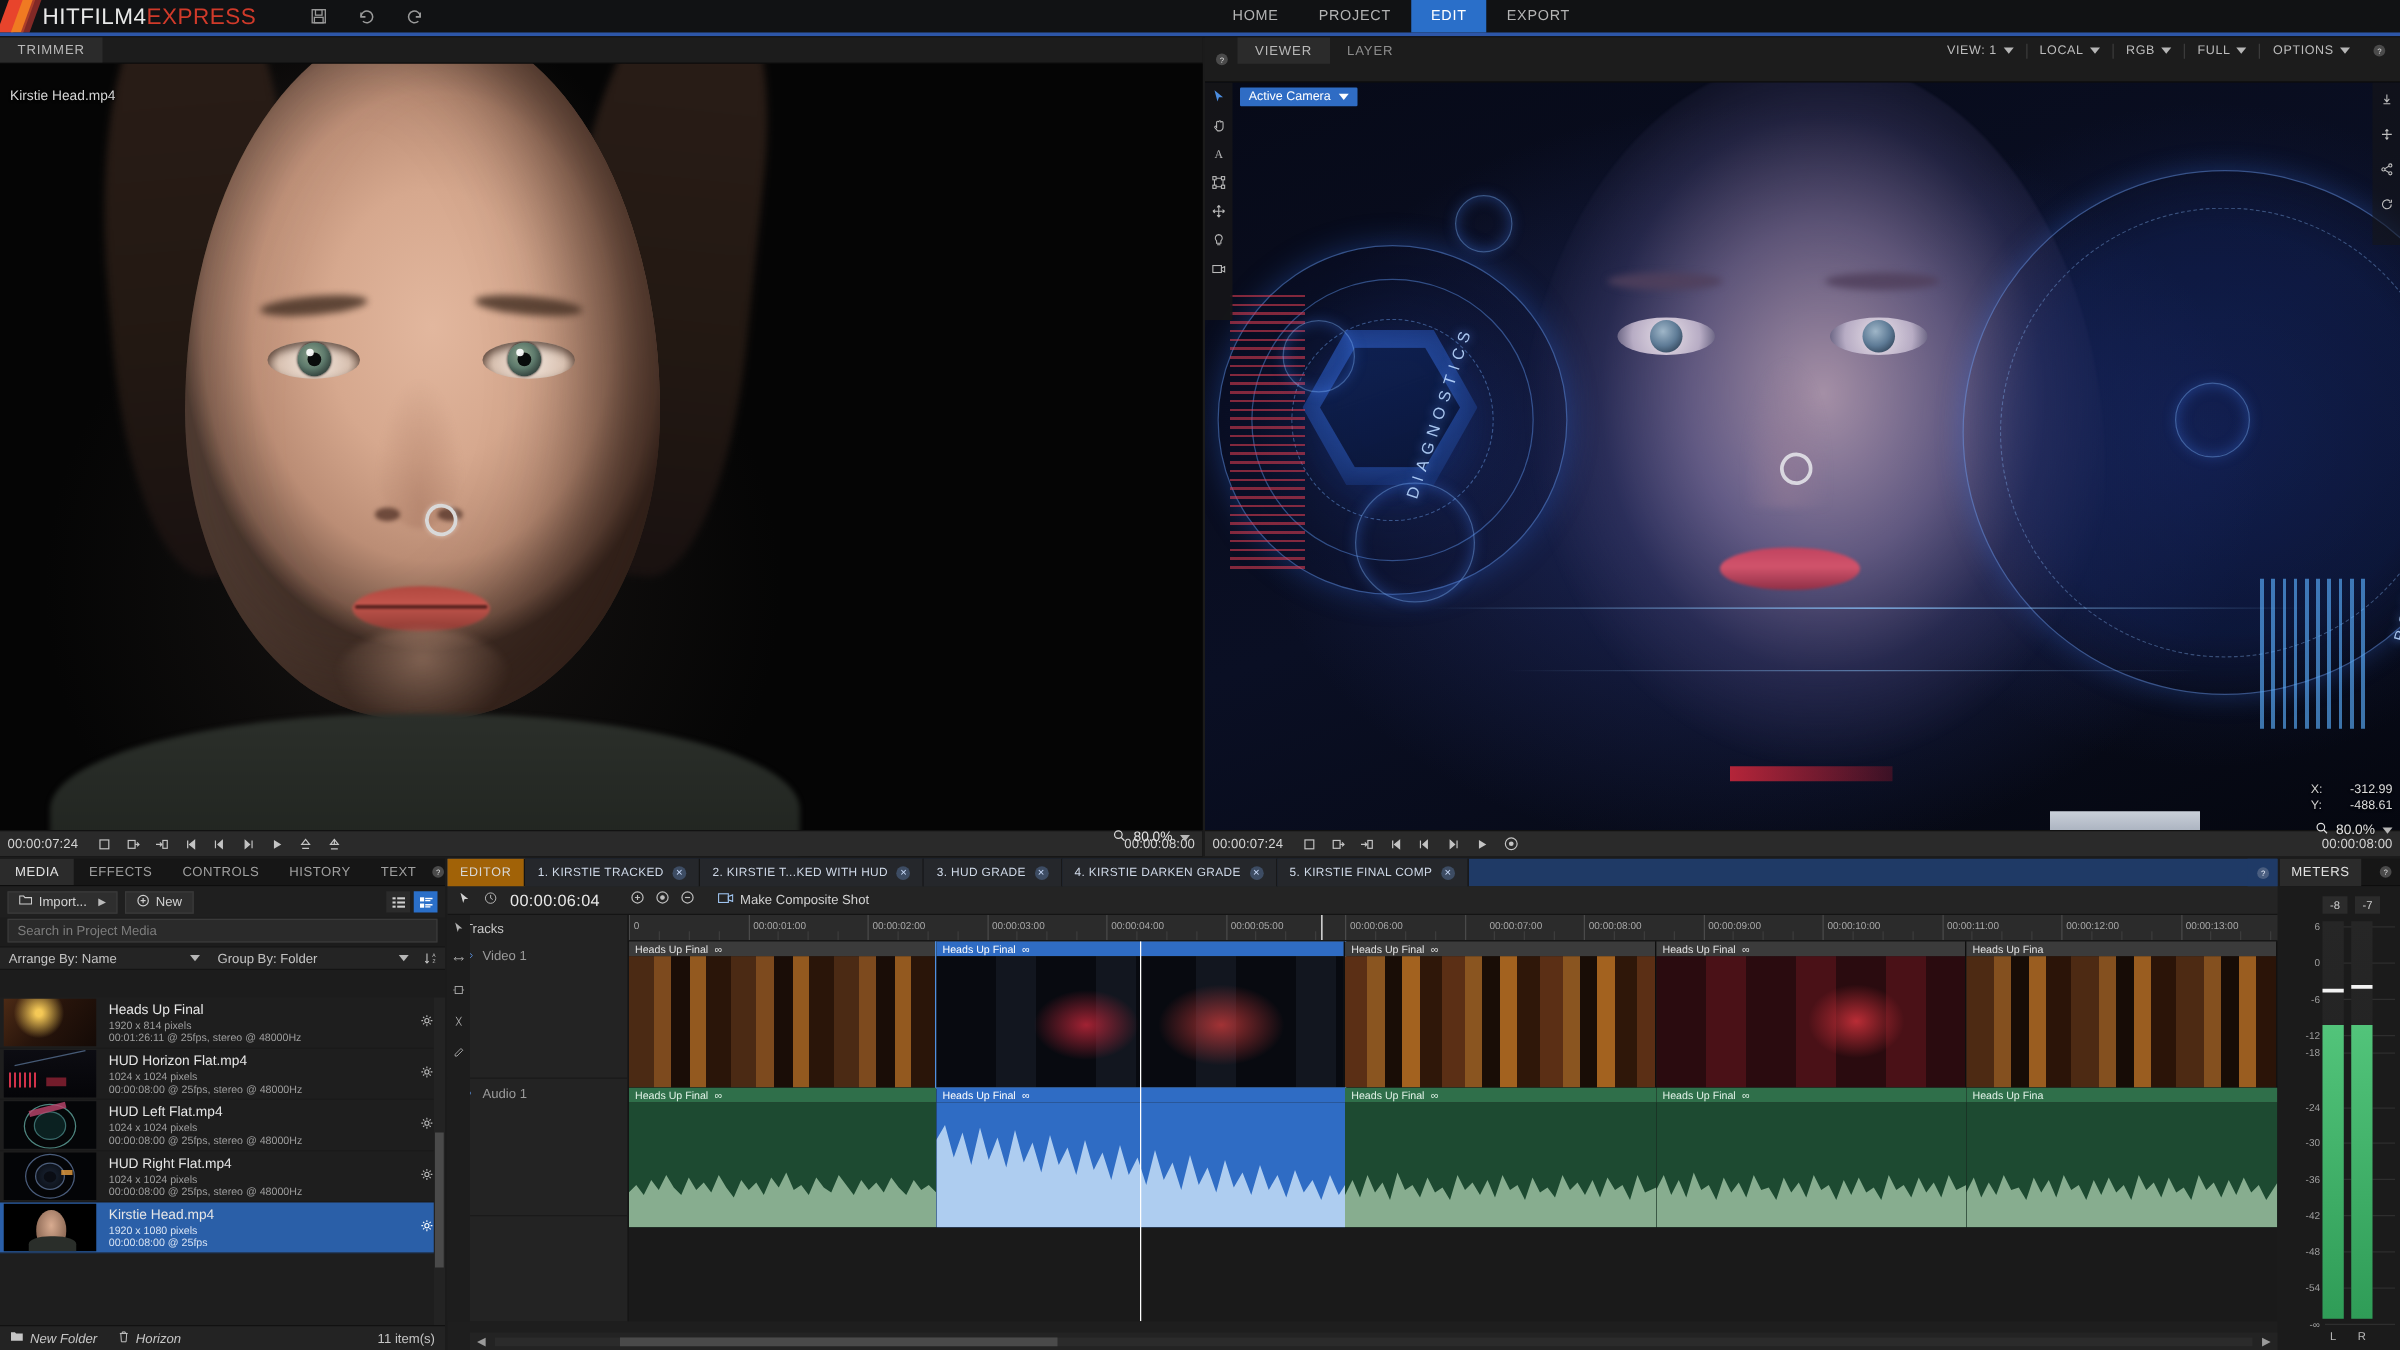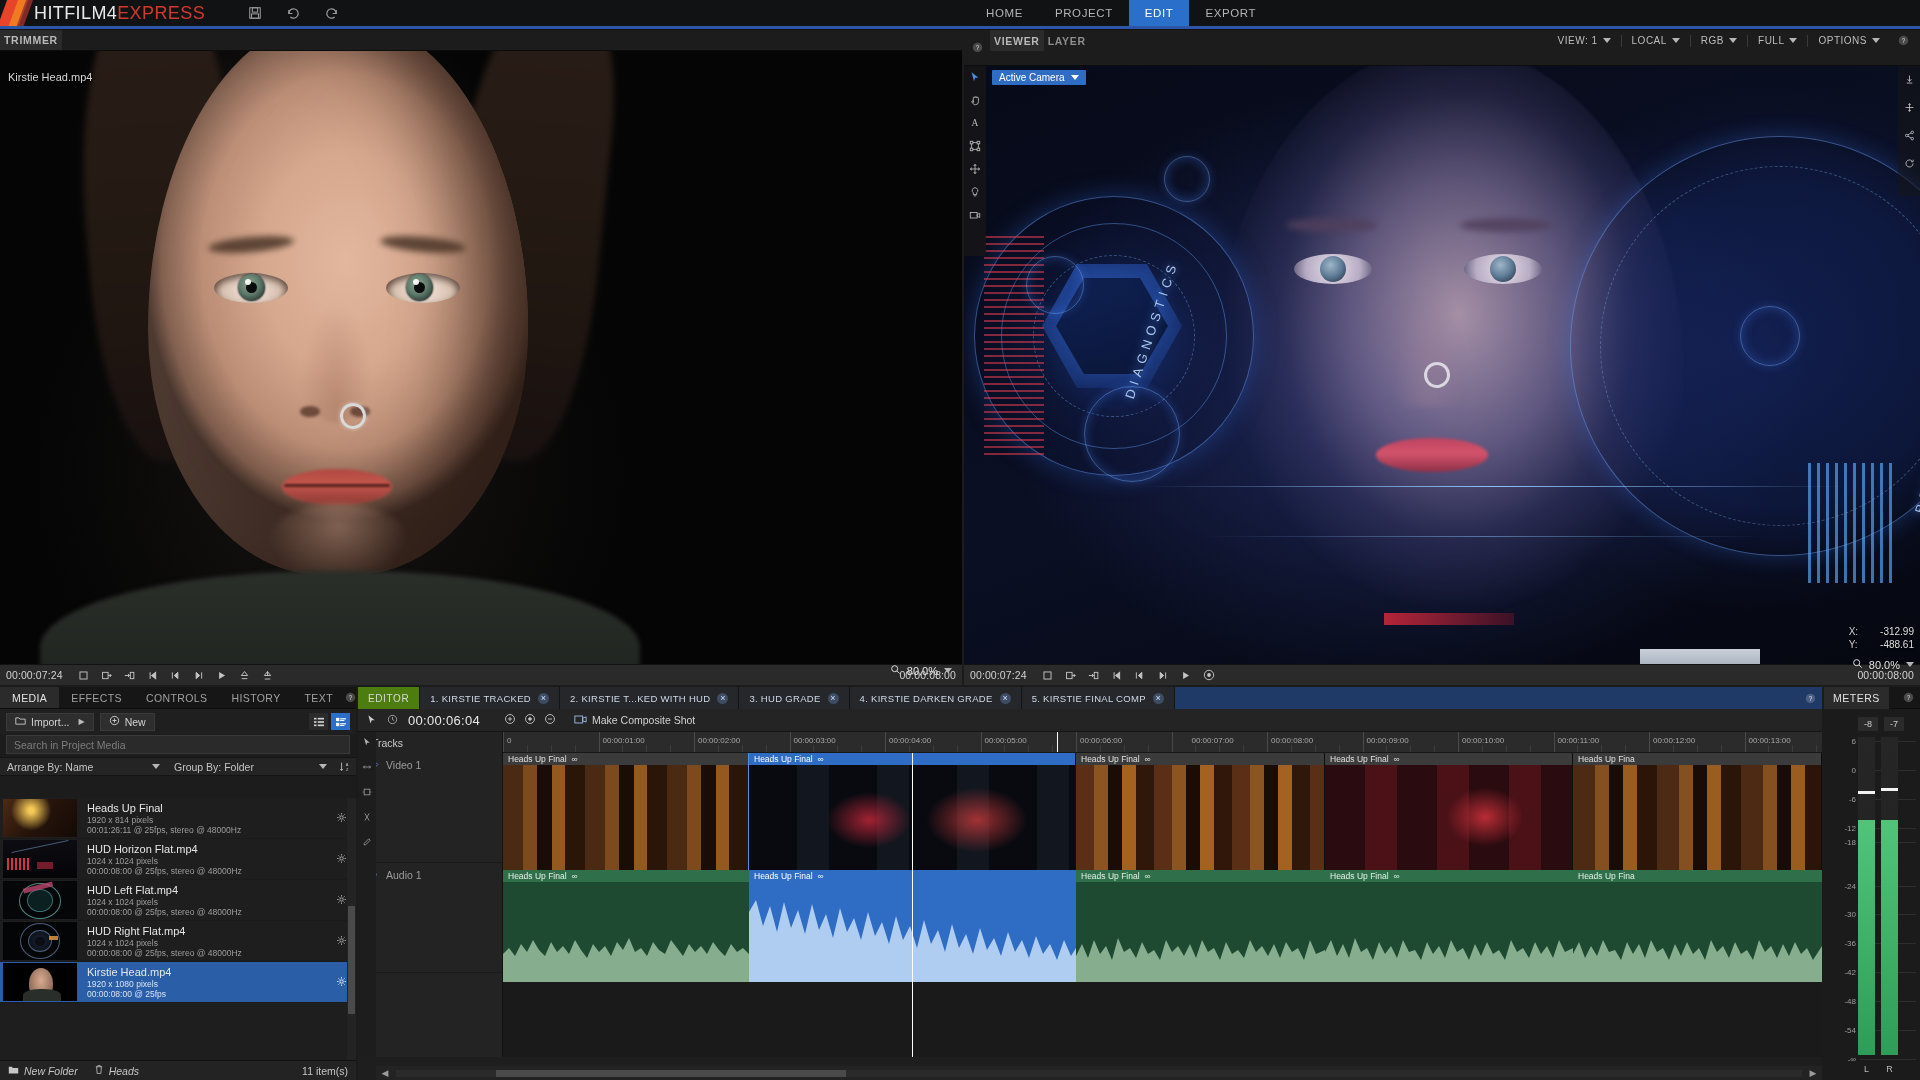--- a/index.html
+++ b/index.html
@@ -47,22 +47,22 @@
     font-size: 11.5px; letter-spacing: .6px; color: #b4b4b4; font-weight: 400;
   }
   .mainnav .nav.active { background: #2a6fc9; color: #fff; }
   .blueline { position: absolute; left: 0; top: 26px; width: 1920px; height: 3px; background: #2d56a8; }
   .blueline::after{content:"";position:absolute;left:0;top:3px;width:1920px;height:1px;background:#0e1014;}
 
   
   .trimmer-panel { position: absolute; left: 0; top: 30px; width: 962px; height: 655px; background: #141414; }
   .paneltabs { height: 21px; background: #1c1c1c; display: flex; align-items: stretch; border-bottom: 1px solid #0c0c0c; }
   .paneltabs .ptab {
-    padding: 0 4px; display: flex; align-items: center; font-size: 10.5px;
-    letter-spacing: .7px; color: #b9b9b9; background: #2b2b2b; font-weight: bold;
+    padding: 0 14px; display: flex; align-items: center; font-size: 10.5px;
+    letter-spacing: .7px; color: #b9b9b9; background: #2b2b2b;
   }
   .paneltabs .ptab.inactive { background: transparent; color: #8d8d8d; }
   .trimmer-stage { position: relative; width: 962px; height: 634px; background: #000; overflow: hidden; }
   .clipname {
     position: absolute; left: 8px; top: 20px; font-size: 11px; color: #d6d6d6; z-index: 6;
     text-shadow: 0 1px 2px #000;
   }
   
   .portrait { position: absolute; left: 0; top: 0; width: 962px; height: 634px;
     background:
@@ -299,21 +299,21 @@
      display: flex; align-items: center; padding: 0 8px; gap: 16px; font-size: 10.5px; color: #c6c6c6;
      border-top: 1px solid #111; }
   .media-foot .cnt { margin-left: auto; }
   .ff { display: flex; align-items: center; gap: 5px; font-style: italic; }
 
   
   .tl-panel { position: absolute; left: 358px; top: 687px; width: 1464px; height: 393px; background: #1e1e1e; }
   .tl-tabs { height: 22px; display: flex; align-items: stretch; background: #1f3a66; }
   .tl-tabs .tt { display: flex; align-items: center; gap: 7px; padding: 0 10px; font-size: 9.5px;
     color: #cfd9e8; letter-spacing: .3px; background: #25272b; border-right: 1px solid #141414; white-space: nowrap;}
-  .tl-tabs .tt.editor { background: #4d7c0f; color: #d8d8d8; letter-spacing:.6px; font-size:10px;}
+  .tl-tabs .tt.editor { background: #a16207; color: #d8d8d8; letter-spacing:.6px; font-size:10px;}
   .tl-tabs .closex { width: 11px; height: 11px; border-radius: 50%; background: #3d4c63; color: #cfe0ff;
      font-size: 9px; display: flex; align-items: center; justify-content: center; line-height: 1;}
   .tl-tabs .helpdot { margin-left: auto; width: 24px; display:flex;align-items:center;justify-content:center; background:#1f3a66;}
   .tl-toolbar { height: 23px; display: flex; align-items: center; gap: 10px; padding: 0 8px; background: #242424;
     border-bottom: 1px solid #141414;}
   .tl-toolbar .cursor-ic { color: #c6c6c6; }
   .tl-tc { font-size: 13px; color: #e8e8e8; letter-spacing: .3px; }
   .tl-toolbar .grp { display: flex; align-items: center; gap: 8px; margin-left: 14px; color:#bfbfbf;}
   .mcs { display: flex; align-items: center; gap: 5px; font-size: 10.5px; color: #d2d2d2; margin-left: 8px;}
 
@@ -942,21 +942,21 @@
       <span class="ff">
         <span><svg width="11" height="10" viewBox="0 0 14 12" fill="#c6c6c6">
               <path d="M1 10.5V1.8h4l1.2 1.5H13v7.2z"></path>
             </svg></span>
         <span>New Folder</span>
       </span>
       <span class="ff">
         <span><svg width="10" height="11" viewBox="0 0 12 14" fill="none" stroke="#c6c6c6" stroke-width="1">
               <path d="M2 3.5h8M4.5 3.5V2h3v1.5M3 3.5l.6 8.5h4.8L9 3.5"></path>
             </svg></span>
-        <span>Heads</span>
+        <span>Horizon</span>
       </span>
       <span class="cnt">11 item(s)</span>
     </div>
   </div>
 
   <div class="tl-panel">
     <div class="tl-tabs">
       <div class="tt editor">
         <span>EDITOR</span>
       </div>

